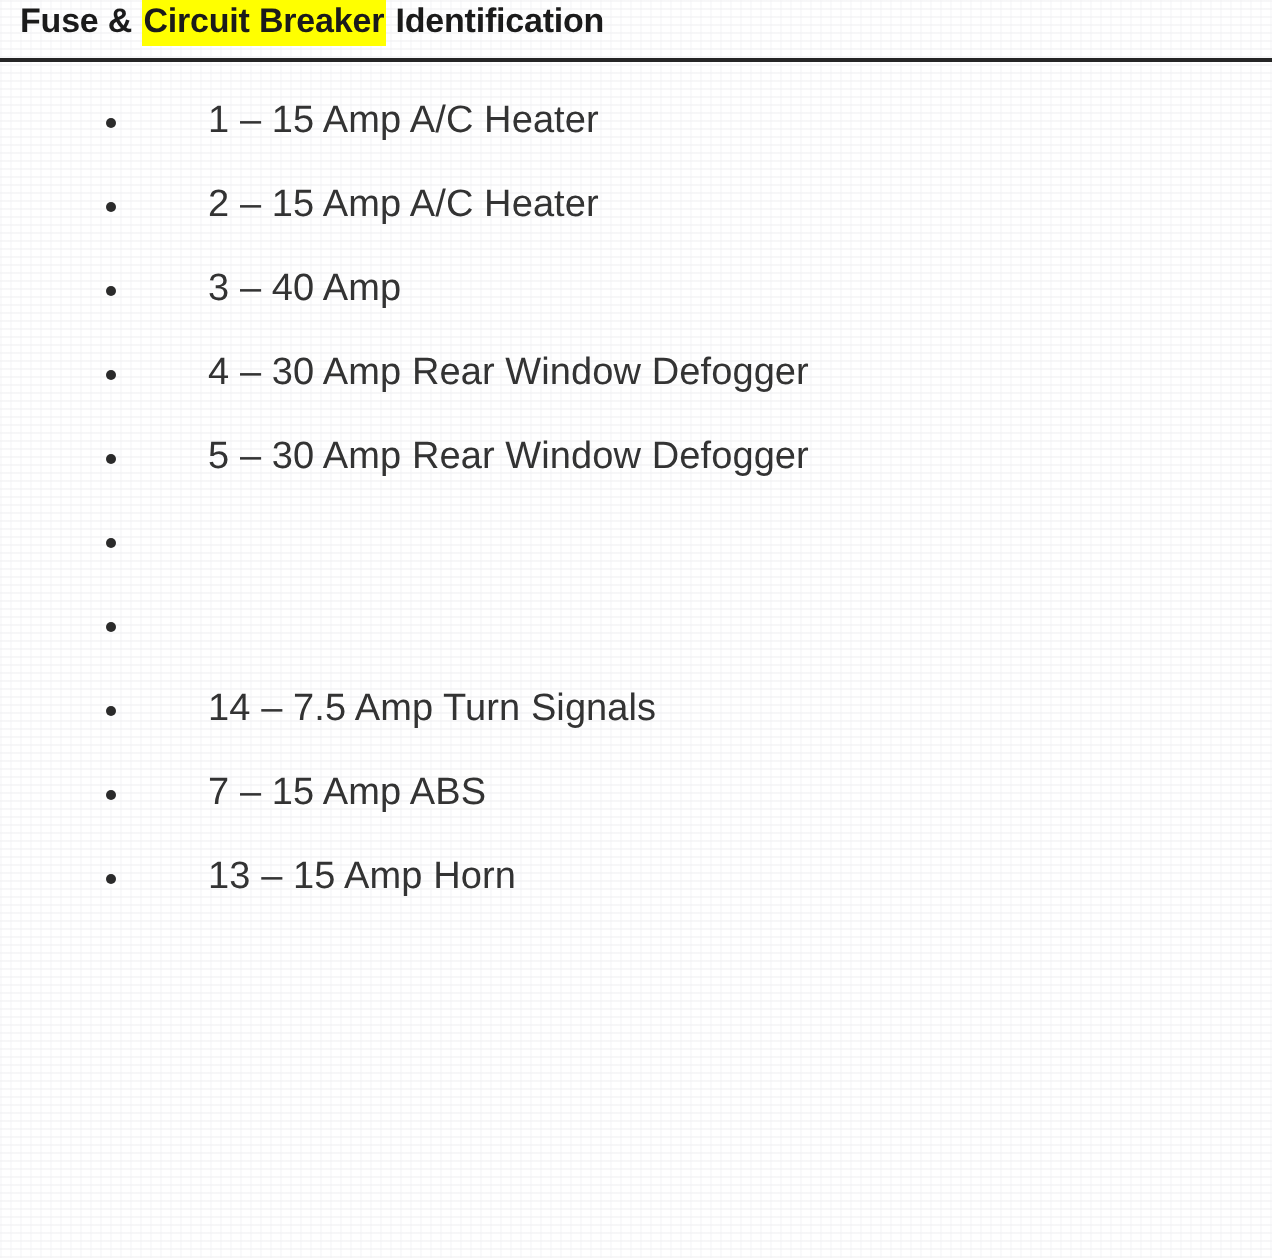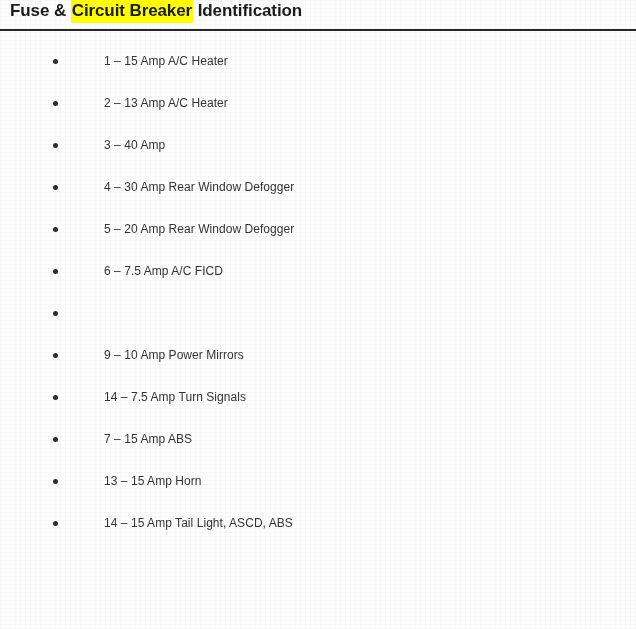--- a/index.html
+++ b/index.html
@@ -71,21 +71,21 @@
     margin: 0;
     padding: 0;
     list-style: none;
   }
 
   .fuse-item {
     position: relative;
     height: 42px;
     line-height: 42px;
     padding-left: 104px;
-    font-size: 12px;
+    font-size: 19px;
     color: #333333;
     white-space: nowrap;
     letter-spacing: 0.05px;
   }
 
   .fuse-item .bullet {
     position: absolute;
     left: 53px;
     top: 19px;
     width: 5px;
@@ -109,56 +109,47 @@
 
   <div class="rule"></div>
 
   <ul class="fuse-list">
     <li class="fuse-item">
       <span class="bullet"></span>
       <span class="label">1 – 15 Amp A/C Heater</span>
     </li>
     <li class="fuse-item">
       <span class="bullet"></span>
-      <span class="label">2 – 13 Amp A/C Heater</span>
+      <span class="label">2 – 15 Amp A/C Heater</span>
     </li>
     <li class="fuse-item">
       <span class="bullet"></span>
       <span class="label">3 – 40 Amp</span>
     </li>
     <li class="fuse-item">
       <span class="bullet"></span>
       <span class="label">4 – 30 Amp Rear Window Defogger</span>
     </li>
     <li class="fuse-item">
       <span class="bullet"></span>
-      <span class="label">5 – 20 Amp Rear Window Defogger</span>
-    </li>
-    <li class="fuse-item">
-      <span class="bullet"></span>
-      <span class="label">6 – 7.5 Amp A/C FICD</span>
+      <span class="label">5 – 30 Amp Rear Window Defogger</span>
     </li>
     <li class="fuse-item">
       <span class="bullet"></span>
     </li>
     <li class="fuse-item">
       <span class="bullet"></span>
-      <span class="label">9 – 10 Amp Power Mirrors</span>
     </li>
     <li class="fuse-item">
       <span class="bullet"></span>
       <span class="label">14 – 7.5 Amp Turn Signals</span>
     </li>
     <li class="fuse-item">
       <span class="bullet"></span>
       <span class="label">7 – 15 Amp ABS</span>
     </li>
     <li class="fuse-item">
       <span class="bullet"></span>
       <span class="label">13 – 15 Amp Horn</span>
     </li>
-    <li class="fuse-item">
-      <span class="bullet"></span>
-      <span class="label">14 – 15 Amp Tail Light, ASCD, ABS</span>
-    </li>
   </ul>
 
 </div>
 
 </body></html>

